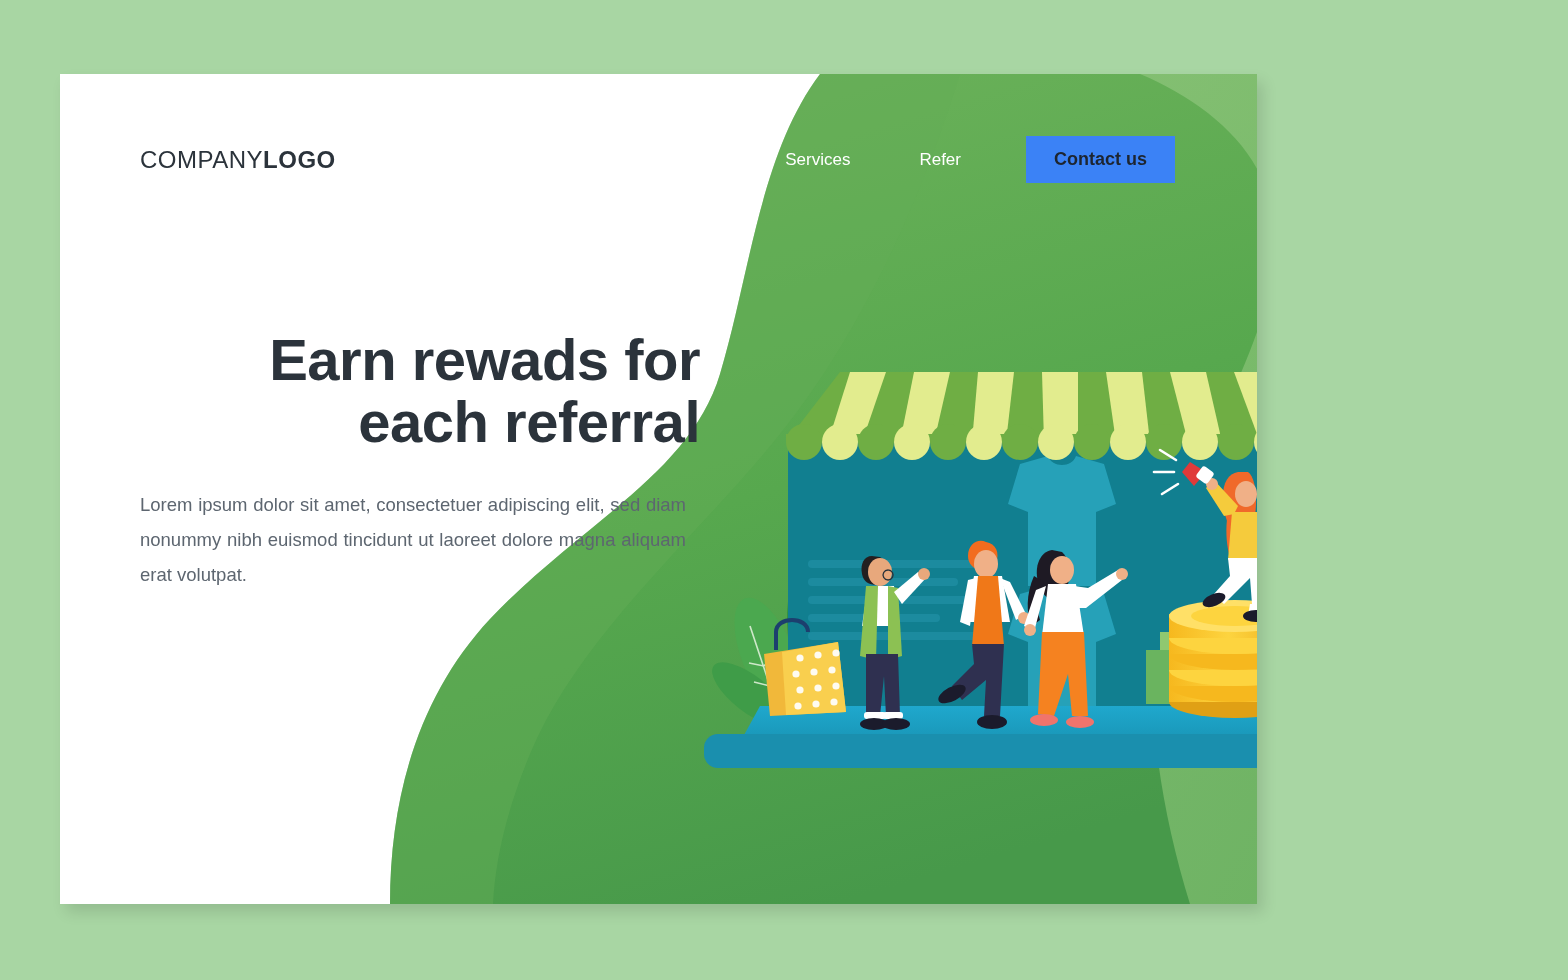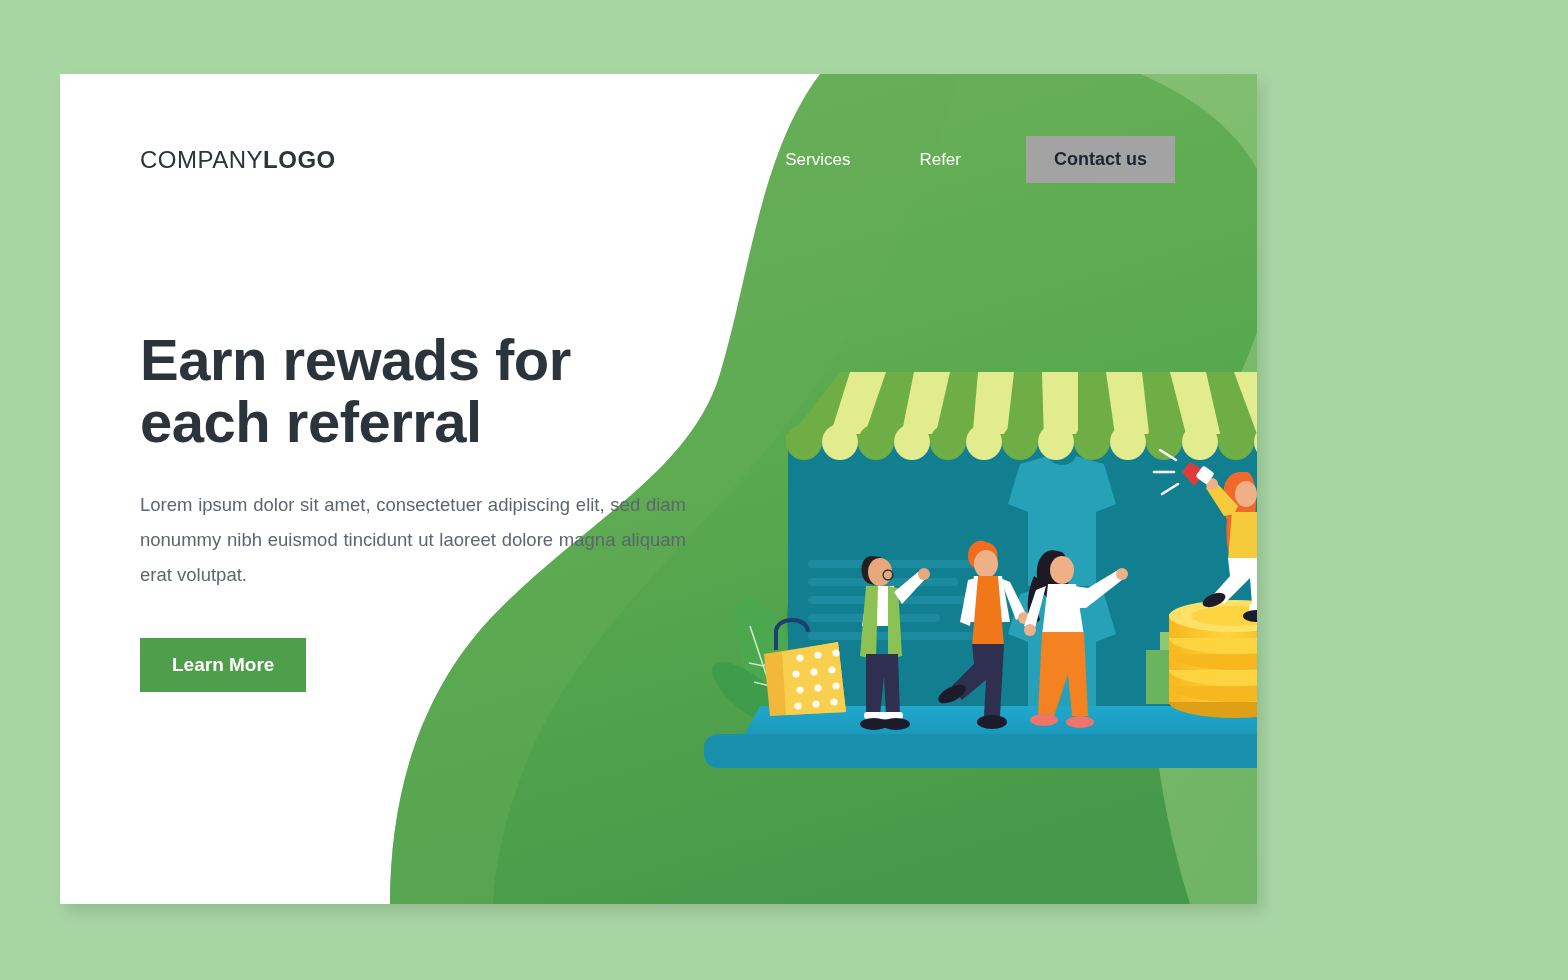--- a/index.html
+++ b/index.html
@@ -57,21 +57,21 @@
   .nav-link {
     color: #ffffff;
     font-size: 17px;
     padding: 0 26px;
     text-decoration: none;
     cursor: pointer;
     white-space: nowrap;
   }
   .contact-btn {
     margin-left: 22px;
-    background: #a3a3a3;
+    background: #3b82f6;
     color: #1d2530;
     font-size: 18px;
     font-weight: 700;
     padding: 13px 28px;
     border: none;
     cursor: pointer;
     white-space: nowrap;
     font-family: "Liberation Sans", sans-serif;
   }
 
@@ -81,20 +81,21 @@
     left: 80px; top: 255px;
     width: 560px;
   }
   .hero h1 {
     margin: 0;
     font-size: 58px;
     line-height: 1.07;
     font-weight: 700;
     color: #2b333b;
     letter-spacing: -0.5px;
+    text-align: right;
   }
   .hero p {
     margin: 34px 16px 0 0;
     width: 546px;
     font-size: 18.5px;
     line-height: 1.9;
     color: #5d6670;
     text-align: justify;
     font-weight: 400;
   }
@@ -181,21 +182,20 @@
     <nav class="nav">
       <a class="nav-link">Home</a>
       <a class="nav-link">Services</a>
       <a class="nav-link">Refer</a>
       <button class="contact-btn">Contact us</button>
     </nav>
 
     <div class="hero">
       <h1>Earn rewads for each referral</h1>
       <p>Lorem ipsum dolor sit amet, consectetuer adipiscing elit, sed diam nonummy nibh euismod tincidunt ut laoreet dolore magna aliquam erat volutpat.</p>
-      <button class="learn-btn">Learn More</button>
     </div>
 
     <div class="illus">
       <svg viewBox="0 0 720 420">
         <defs>
           <linearGradient id="floorG" x1="0" y1="0" x2="0" y2="1">
             <stop offset="0%" stop-color="#1fa8cd"></stop>
             <stop offset="100%" stop-color="#1893b4"></stop>
           </linearGradient>
           <linearGradient id="coinG" x1="0" y1="0" x2="1" y2="0">

